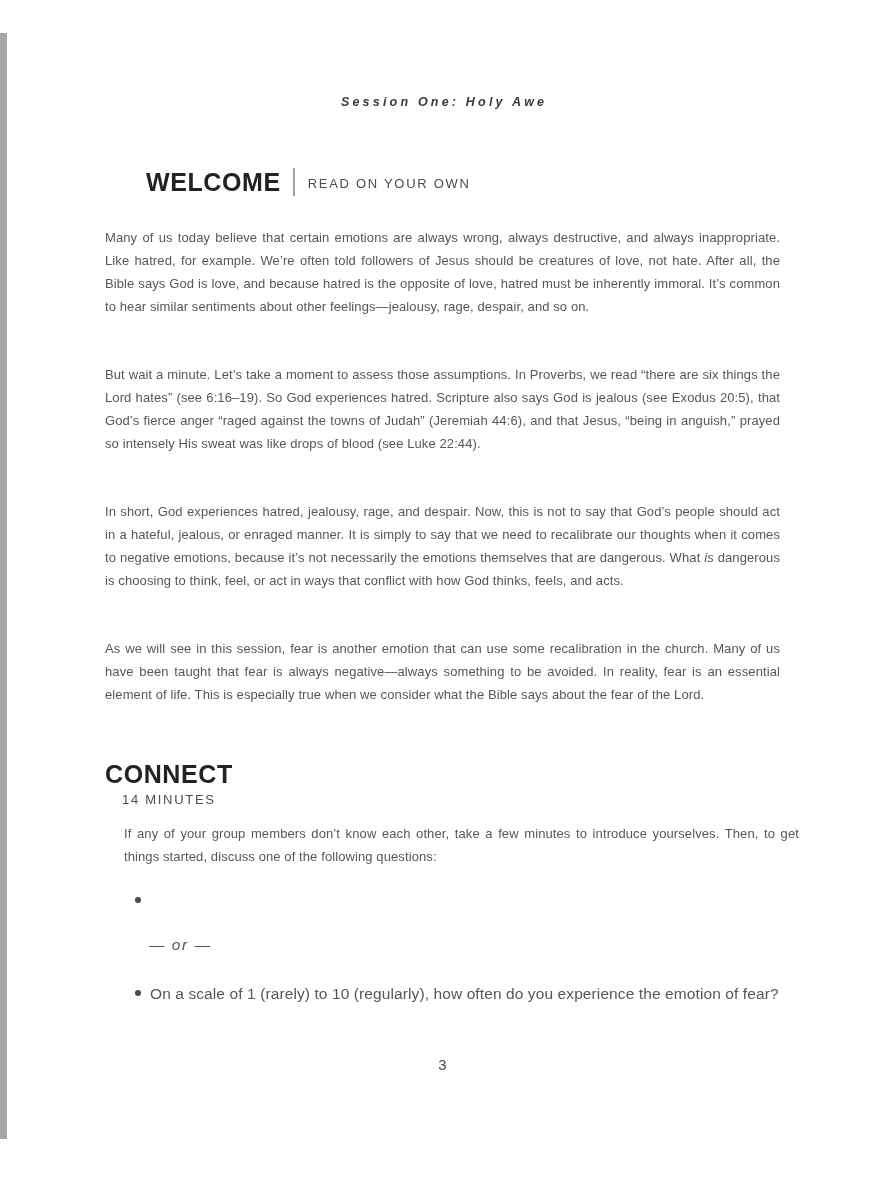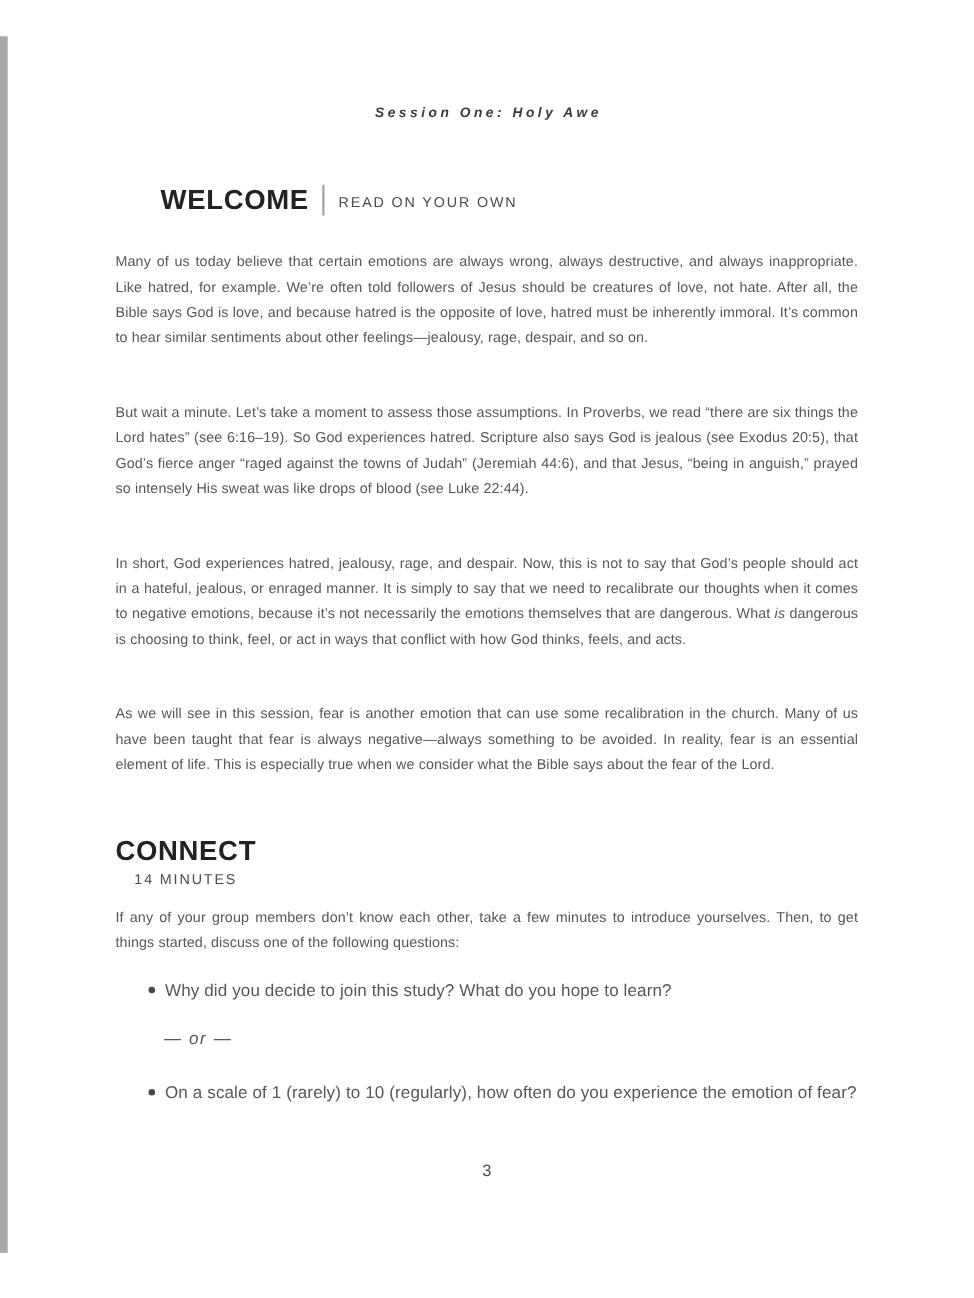--- a/index.html
+++ b/index.html
@@ -103,25 +103,24 @@
   <p class="body-par" style="top:500px;"><span>In short, God experiences hatred, jealousy, rage, and despair. Now, this is not to say that God’s people should act in a hateful, jealous, or enraged manner. It is simply to say that we need to recalibrate our thoughts when it comes to negative emotions, because it’s not necessarily the emotions themselves that are dangerous. What </span><em>is</em><span> dangerous is choosing to think, feel, or act in ways that conflict with how God thinks, feels, and acts.</span></p>
 
   <p class="body-par" style="top:637px;">As we will see in this session, fear is another emotion that can use some recalibration in the church. Many of us have been taught that fear is always negative—always something to be avoided. In reality, fear is an essential element of life. This is especially true when we consider what the Bible says about the fear of the Lord.</p>
 
   <div class="section-heading" style="top:760px;flex-direction:column;">
     <span class="section-title">CONNECT</span>
     <span class="heading-divider"></span>
     <span class="section-subtitle">14 MINUTES</span>
   </div>
 
-  <p class="body-par" style="top:822px;">If any of your group members don’t know each other, take a few minutes to introduce yourselves. Then, to get things started, discuss one of the following questions:</p>
+  <p class="body-par" style="top:822px;margin-left:19px;">If any of your group members don’t know each other, take a few minutes to introduce yourselves. Then, to get things started, discuss one of the following questions:</p>
 
   <div class="bullet-item" style="top:889px;">
     <span class="bullet-dot"></span>
-    <span>Why did you decide to join this study? What do you hope to learn?</span>
   </div>
 
   <div class="or-separator" style="top:936px;">— or —</div>
 
   <div class="bullet-item" style="top:982px;">
     <span class="bullet-dot"></span>
     <span>On a scale of 1 (rarely) to 10 (regularly), how often do you experience the emotion of fear?</span>
   </div>
 
   <div class="page-number">3</div>

